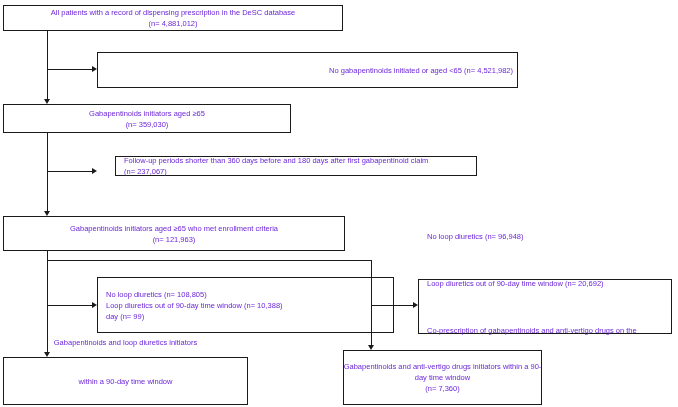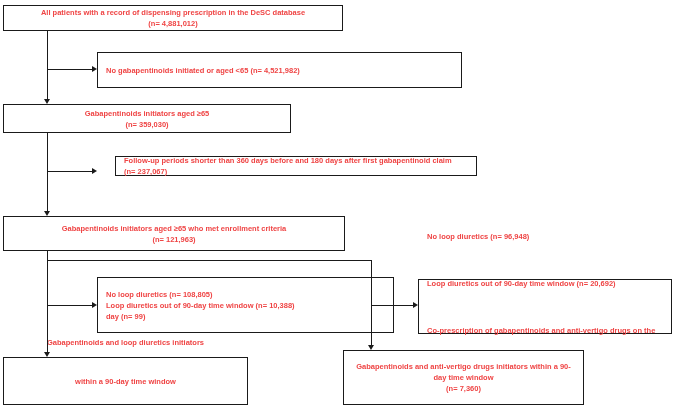--- a/index.html
+++ b/index.html
@@ -2,23 +2,22 @@
 <html><head>
 <meta charset="utf-8">
 <style>
   html, body { margin: 0; padding: 0; background: #ffffff; }
   .stage {
     position: relative;
     width: 678px;
     height: 407px;
     background: #ffffff;
     font-family: "Liberation Sans", sans-serif;
-    color: #ef4444;
+    color: #6d28d9;
     overflow: hidden;
-    font-weight: bold;
   }
   .box {
     position: absolute;
     border: 1px solid #1a1a1a;
     background: #ffffff;
     box-sizing: border-box;
     font-size: 7.5px;
     line-height: 11px;
     display: flex;
     flex-direction: column;
@@ -45,21 +44,21 @@
 </head>
 <body>
 
 <div class="stage">
 
   <div class="box center" style="left:3px; top:5px; width:340px; height:26px;">
     <span>All patients with a record of dispensing prescription in the DeSC database</span>
     <span>(n= 4,881,012)</span>
   </div>
 
-  <div class="box left" style="left:97px; top:52px; width:365px; height:36px;">
+  <div class="box left" style="left:97px; top:52px; width:421px; height:36px;align-items:flex-end;">
     <span>No gabapentinoids initiated or aged &lt;65 (n= 4,521,982)</span>
   </div>
 
   <div class="box center" style="left:3px; top:104px; width:288px; height:29px;">
     <span>Gabapentinoids initiators aged ≥65</span>
     <span>(n= 359,030)</span>
   </div>
 
   <div class="box left" style="left:115px; top:156px; width:362px; height:20px;">
     <span>Follow-up periods shorter than 360 days before and 180 days after first gabapentinoid claim</span>
@@ -83,21 +82,21 @@
     <span>Co-prescription of gabapentinoids and anti-vertigo drugs on the</span>
     <span>same day (n= 314)</span>
   </div>
 
   <div class="box center" style="left:3px; top:357px; width:245px; height:48px;gap:28px;">
     <span>Gabapentinoids and loop diuretics initiators</span>
     <span>within a 90-day time window</span>
     <span>(n= 2,671)</span>
   </div>
 
-  <div class="box center" style="left:343px; top:350px; width:241px; height:55px;">
+  <div class="box center" style="left:343px; top:350px; width:199px; height:55px;">
     <span>Gabapentinoids and anti-vertigo drugs initiators within a 90-</span>
     <span>day time window</span>
     <span>(n= 7,360)</span>
   </div>
 
   <div class="vl" style="left:46.5px; top:31px;  height:68px;"></div>
   <div class="arr-down" style="left:43.5px; top:99px;"></div>
   <div class="hl" style="left:47px; top:68.5px; width:45px;"></div>
   <div class="arr-right" style="left:92px; top:65.5px;"></div>
 

